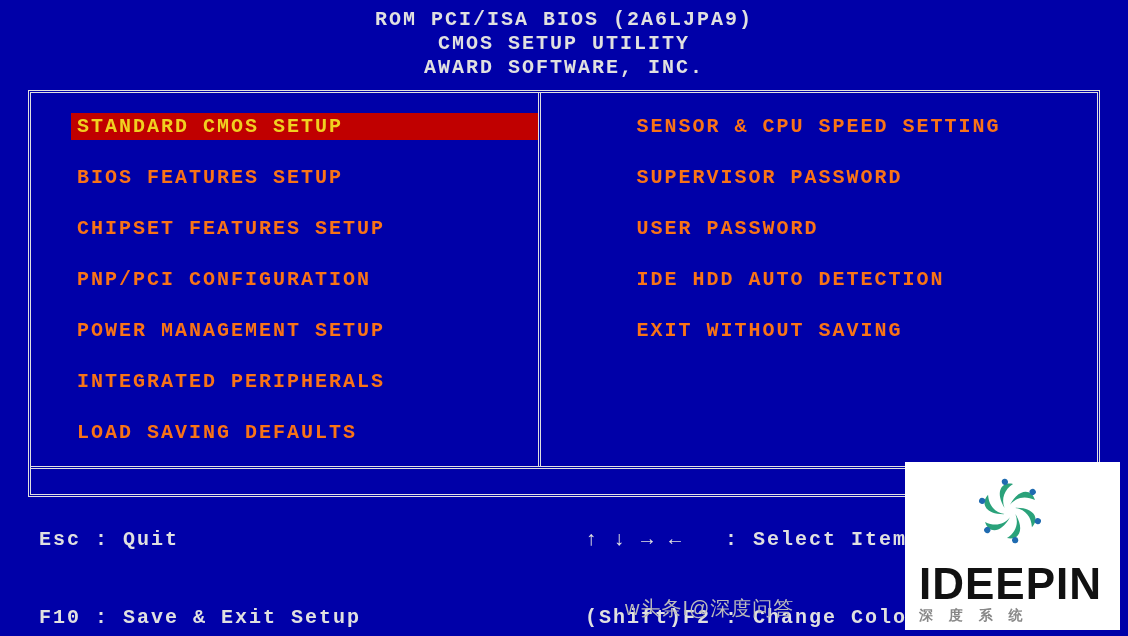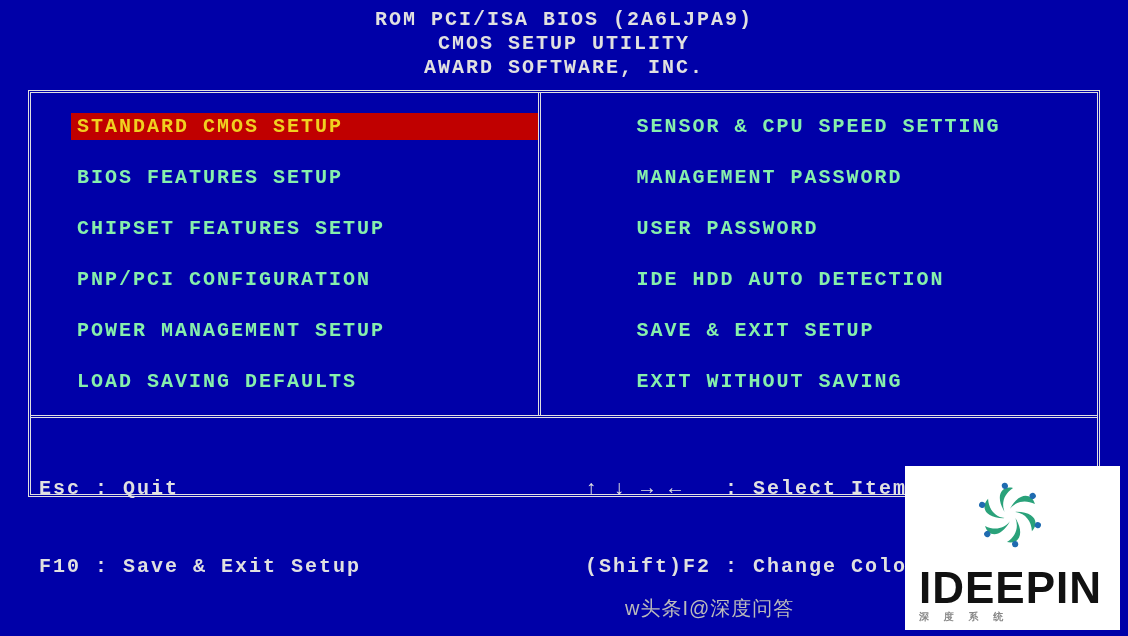--- a/index.html
+++ b/index.html
@@ -44,21 +44,21 @@
     padding: 8px 0 8px 40px;
     display: flex;
     flex-direction: column;
     justify-content: flex-start;
   }
   .col-right {
     border-left: 3px double #e0e0e0;
     padding-left: 90px;
   }
   .item {
-    color: #86efac;
+    color: #f97316;
     margin: 12px 0;
     white-space: pre;
     display: inline-block;
     padding: 2px 6px;
   }
   .item.selected {
     background: #c00000;
     color: #f0d020;
   }
   .hints {
@@ -84,21 +84,21 @@
     display: flex;
     align-items: center;
     gap: 12px;
     font-family: Arial, sans-serif;
     letter-spacing: 0;
     flex-direction: column;
   }
   .wm-logo svg { display:block; }
   .wm-text { display:flex; flex-direction:column; line-height:1; }
   .wm-title { font-size: 44px; font-weight: 900; color:#111; letter-spacing: 1px; }
-  .wm-sub { font-size: 10px; color:#888; letter-spacing: 6px; margin-top:2px;}
+  .wm-sub { font-size: 14px; color:#888; letter-spacing: 6px; margin-top:2px;}
   .overlay-text {
     position: absolute;
     bottom: 14px;
     left: 625px;
     color: #bbb;
     font-family: "Microsoft YaHei", sans-serif;
     font-size: 20px;
     letter-spacing: 1px;
     font-weight: normal;
   }
@@ -116,28 +116,28 @@
 
   <div class="outer">
 
     <div class="menu-row">
       <div class="col">
         <span class="item selected">STANDARD CMOS SETUP</span>
         <span class="item">BIOS FEATURES SETUP</span>
         <span class="item">CHIPSET FEATURES SETUP</span>
         <span class="item">PNP/PCI CONFIGURATION</span>
         <span class="item">POWER MANAGEMENT SETUP</span>
+        <span class="item">INTEGRATED PERIPHERALS</span>
         <span class="item">LOAD SAVING DEFAULTS</span>
       </div>
       <div class="col col-right">
         <span class="item">SENSOR &amp; CPU SPEED SETTING</span>
-        <span class="item">MANAGEMENT PASSWORD</span>
+        <span class="item">SUPERVISOR PASSWORD</span>
         <span class="item">USER PASSWORD</span>
         <span class="item">IDE HDD AUTO DETECTION</span>
-        <span class="item">SAVE &amp; EXIT SETUP</span>
         <span class="item">EXIT WITHOUT SAVING</span>
       </div>
     </div>
 
     <div class="hints">
       <div class="hints-left">
         <div>Esc : Quit</div>
         <div>F10 : Save &amp; Exit Setup</div>
       </div>
       <div class="hints-right">

